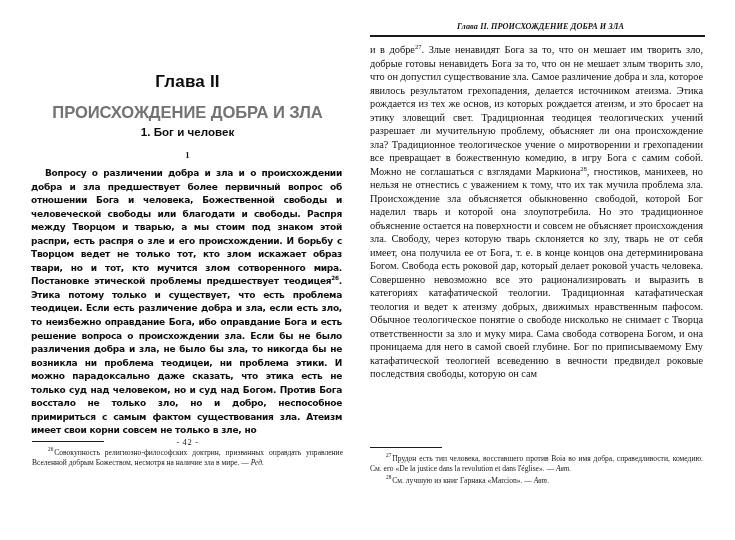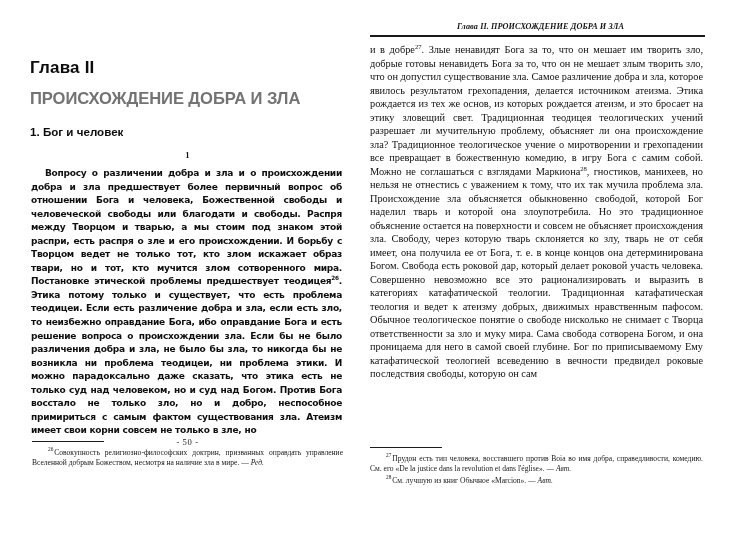--- a/index.html
+++ b/index.html
@@ -57,24 +57,24 @@
     top: 35px;
     left: 2px;
     right: 0px;
     height: 1.6px;
     background: #1a1a1a;
   }
 
   
   .chapter-block {
     position: absolute;
-    top: 58px;
-    left: 0;
-    right: 0;
-    text-align: left;
+    top: 72px;
+    left: 0;
+    right: 0;
+    text-align: center;
   }
   .chapter-num {
     font-family: "Liberation Sans", "DejaVu Sans", sans-serif;
     font-weight: bold;
     font-size: 17px;
     letter-spacing: 0.2px;
     color: #0c0c0c;
     margin-bottom: 11px;
   }
   .chapter-title {
@@ -82,20 +82,21 @@
     font-weight: bold;
     font-size: 16.6px;
     letter-spacing: -0.1px;
     color: #737373;
   }
   .section-title {
     position: absolute;
     top: 125px;
     left: 0;
     right: 0;
+    text-align: center;
     font-family: "Liberation Sans", "DejaVu Sans", sans-serif;
     font-weight: bold;
     font-size: 11.6px;
     color: #0c0c0c;
   }
   .subsection-num {
     position: absolute;
     top: 150px;
     left: 0;
     right: 0;
@@ -227,37 +228,37 @@
       <div class="body-text body-left">
         <p class="indent"><span>Вопросу о различении добра и зла и о происхождении добра и зла предшествует более первичный вопрос об отношении Бога и человека, Божественной свободы и человеческой свободы или благодати и свободы. Распря между Творцом и тварью, а мы стоим под знаком этой распри, есть распря о зле и его происхождении. И борьбу с Творцом ведет не только тот, кто злом искажает образ твари, но и тот, кто мучится злом сотворенного мира. Постановке этической проблемы предшествует теодицея</span><sup>26</sup><span>. Этика потому только и существует, что есть проблема теодицеи. Если есть различение добра и зла, если есть зло, то неизбежно оправдание Бога, ибо оправдание Бога и есть решение вопроса о происхождении зла. Если бы не было различения добра и зла, не было бы зла, то никогда бы не возникла ни проблема теодицеи, ни проблема этики. И можно парадоксально даже сказать, что этика есть не только суд над человеком, но и суд над Богом. Против Бога восстало не только зло, но и добро, неспособное примириться с самым фактом существования зла. Атеизм имеет свои корни совсем не только в зле, но</span></p>
       </div>
 
       <div class="fn-rule fn-rule-left"></div>
 
       <div class="footnotes footnotes-left">
         <p class="fn"><span class="fn-marker">26</span><span>Совокупность религиозно-философских доктрин, призванных оправдать управление Вселенной добрым Божеством, несмотря на наличие зла в мире. — </span><i>Ред.</i></p>
       </div>
 
-      <div class="folio">- 50 -</div>
+      <div class="folio">- 42 -</div>
     </div>
   </div>
 
   <div class="page page-right">
     <div class="page-body">
 
       <div class="running-head">Глава II. ПРОИСХОЖДЕНИЕ ДОБРА И ЗЛА</div>
       <div class="head-rule"></div>
 
       <div class="body-text body-right">
         <p><span>и в добре</span><sup>27</sup><span>. Злые ненавидят Бога за то, что он мешает им творить зло, добрые готовы ненавидеть Бога за то, что он не мешает злым творить зло, что он допустил существование зла. Самое различение добра и зла, которое явилось результатом грехопадения, делается источником атеизма. Этика рождается из тех же основ, из которых рождается атеизм, и это бросает на этику зловещий свет. Традиционная теодицея теологических учений разрешает ли мучительную проблему, объясняет ли она происхождение зла? Традиционное теологическое учение о миротворении и грехопадении все превращает в божественную комедию, в игру Бога с самим собой. Можно не соглашаться с взглядами Маркиона</span><sup>28</sup><span>, гностиков, манихеев, но нельзя не отнестись с уважением к тому, что их так мучила проблема зла. Происхождение зла объясняется обыкновенно свободой, которой Бог наделил тварь и которой она злоупотребила. Но это традиционное объяснение остается на поверхности и совсем не объясняет происхождения зла. Свободу, через которую тварь склоняется ко злу, тварь не от себя имеет, она получила ее от Бога, т. е. в конце концов она детерминирована Богом. Свобода есть роковой дар, который делает роковой участь человека. Совершенно невозможно все это рационализировать и выразить в категориях катафатической теологии. Традиционная катафатическая теология и ведет к атеизму добрых, движимых нравственным пафосом. Обычное теологическое понятие о свободе нисколько не снимает с Творца ответственности за зло и муку мира. Сама свобода сотворена Богом, и она проницаема для него в самой своей глубине. Бог по приписываемому Ему катафатической теологией всеведению в вечности предвидел роковые последствия свободы, которую он сам</span></p>
       </div>
 
       <div class="fn-rule fn-rule-right"></div>
 
       <div class="footnotes footnotes-right">
         <p class="fn"><span class="fn-marker">27</span><span>Прудон есть тип человека, восставшего против Boia во имя добра, справедливости, комедию. См. его «De la justice dans la revolution et dans l'église». — </span><i>Авт.</i></p>
-        <p class="fn"><span class="fn-marker">28</span><span>См. лучшую из книг Обычное «Marcion». — </span><i>Авт.</i></p>
+        <p class="fn"><span class="fn-marker">28</span><span>См. лучшую из книг Гарнака «Marcion». — </span><i>Авт.</i></p>
       </div>
 
     </div>
   </div>
 
 </div>
 
 </body></html>

